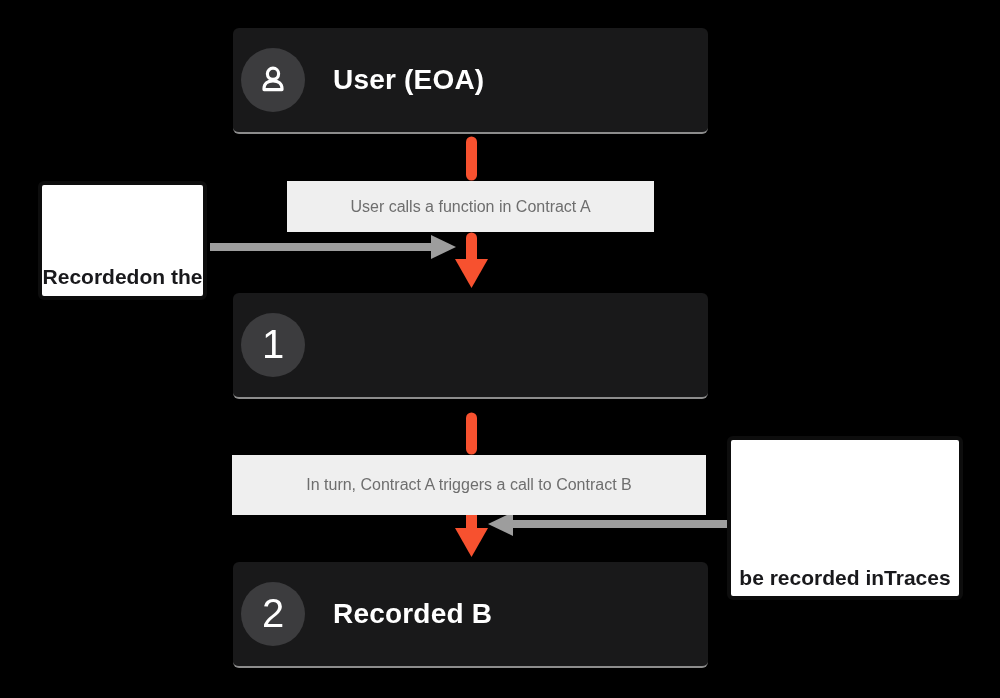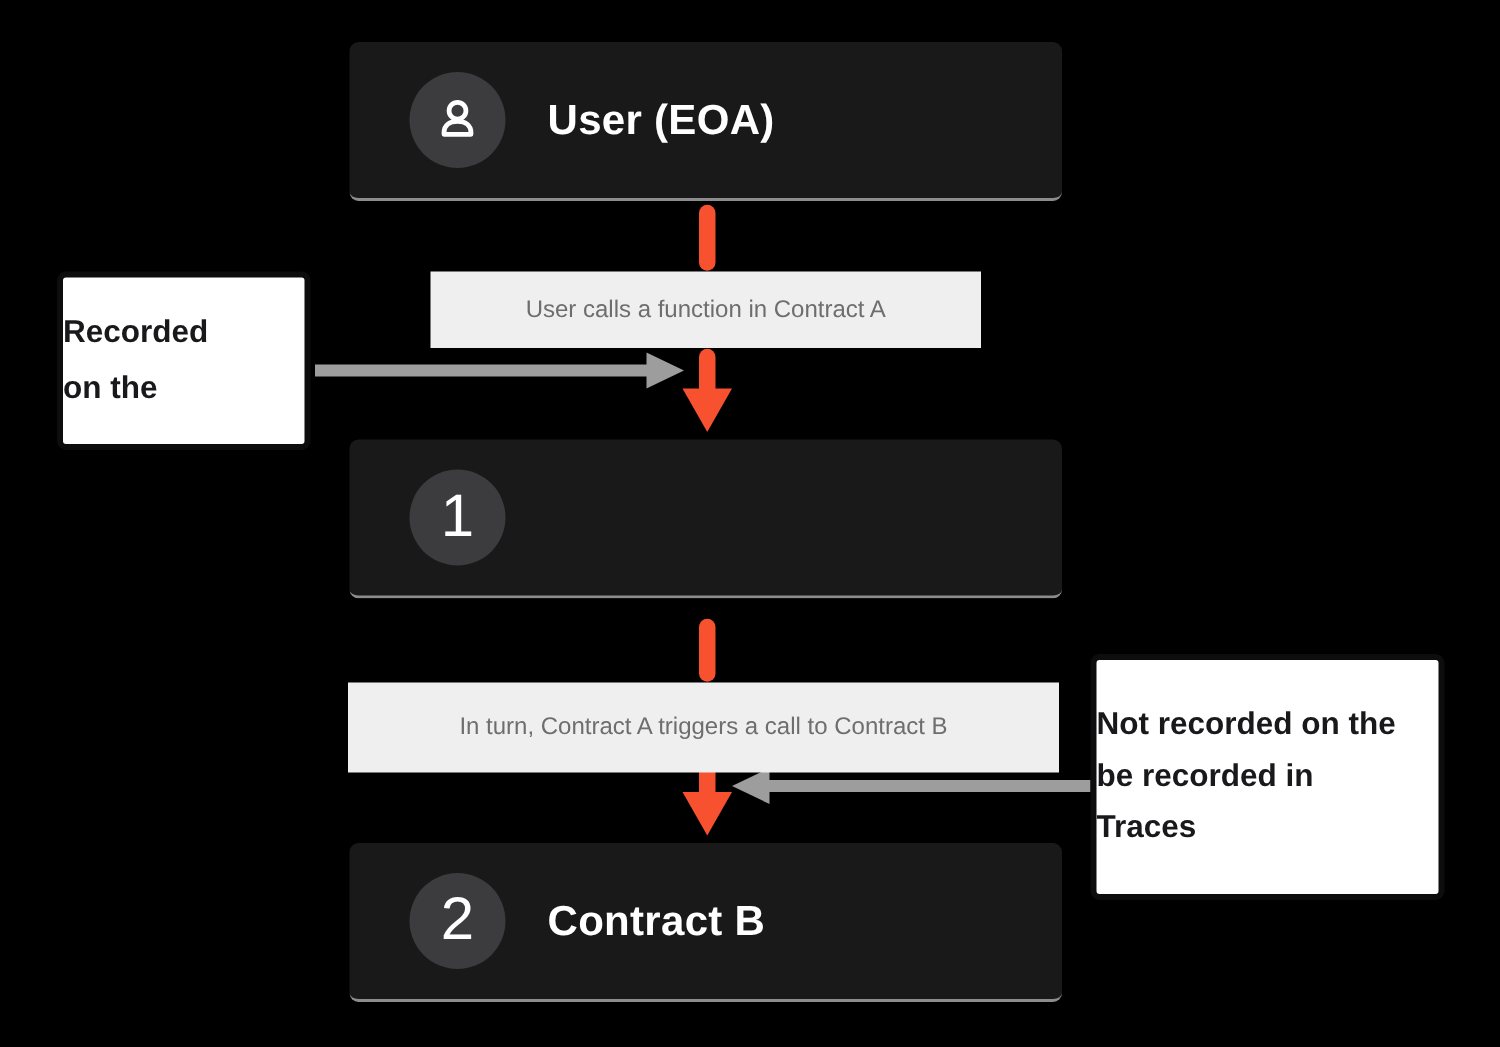--- a/index.html
+++ b/index.html
@@ -26,21 +26,21 @@
     overflow:hidden;
   }
   
   .node{
     position:absolute;
     left:233px;width:475px;height:106px;
     background:var(--node-bg);
     border-radius:6px;
     border-bottom:2px solid var(--node-underline);
     display:flex;align-items:center;
-    padding-left:40px;
+    padding-left:8px;
     z-index:2;
   }
   .node-user{top:28px;}
   .node-a{top:293px;}
   .node-b{top:562px;}
   .node-circle{
     width:64px;height:64px;border-radius:50%;
     background:var(--node-circle);
     display:flex;align-items:center;justify-content:center;
     flex:0 0 auto;
@@ -71,22 +71,22 @@
   .flow-label-1{left:287px;top:181px;width:367px;height:51px;}
   .flow-label-2{left:232px;top:455px;width:474px;height:60px;}
   
   .note{
     position:absolute;
     background:var(--annotation-bg);
     border:4px solid var(--annotation-border);
     border-radius:6px;
     color:var(--annotation-text);
     font-weight:700;font-size:21px;
-    display:flex;flex-direction:column;
-    align-items:flex-start;justify-content:center;
+    display:flex;
+    align-items:flex-end;justify-content:center;
     text-align:center;
     z-index:4;
   }
   .note-left{left:38px;top:181px;width:169px;height:119px;line-height:1.75;}
   .note-right{left:727px;top:436px;width:236px;height:164px;line-height:1.66;}
   
   .arrows{
     position:absolute;left:0;top:0;width:1000px;height:698px;
     z-index:1;pointer-events:none;
   }
@@ -144,27 +144,26 @@
       <span class="node-badge">1</span>
     </div>
   </div>
 
   <div class="flow-label flow-label-2">In turn, Contract A triggers a call to Contract B</div>
 
   <div class="node node-b">
     <div class="node-circle">
       <span class="node-badge">2</span>
     </div>
-    <div class="node-title">Contract B</div>
+    <div class="node-title">Recorded B</div>
   </div>
 
   <div class="note note-left">
     <span>Recorded</span>
     <span>on the</span>
   </div>
 
   <div class="note note-right">
-    <span>Not recorded on the</span>
     <span>be recorded in</span>
     <span>Traces</span>
   </div>
 
 </div>
 
 </body></html>

